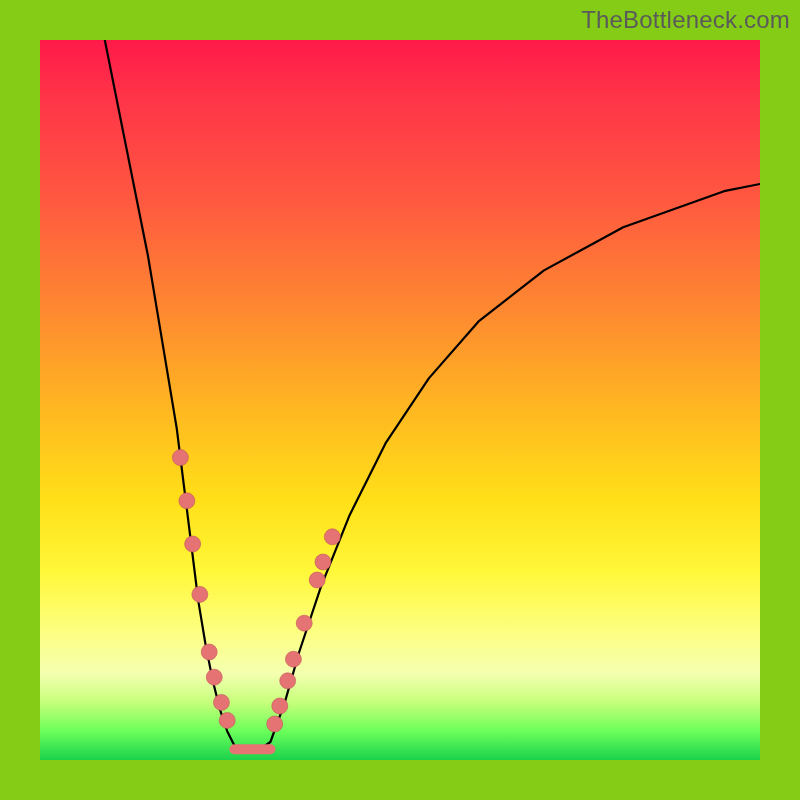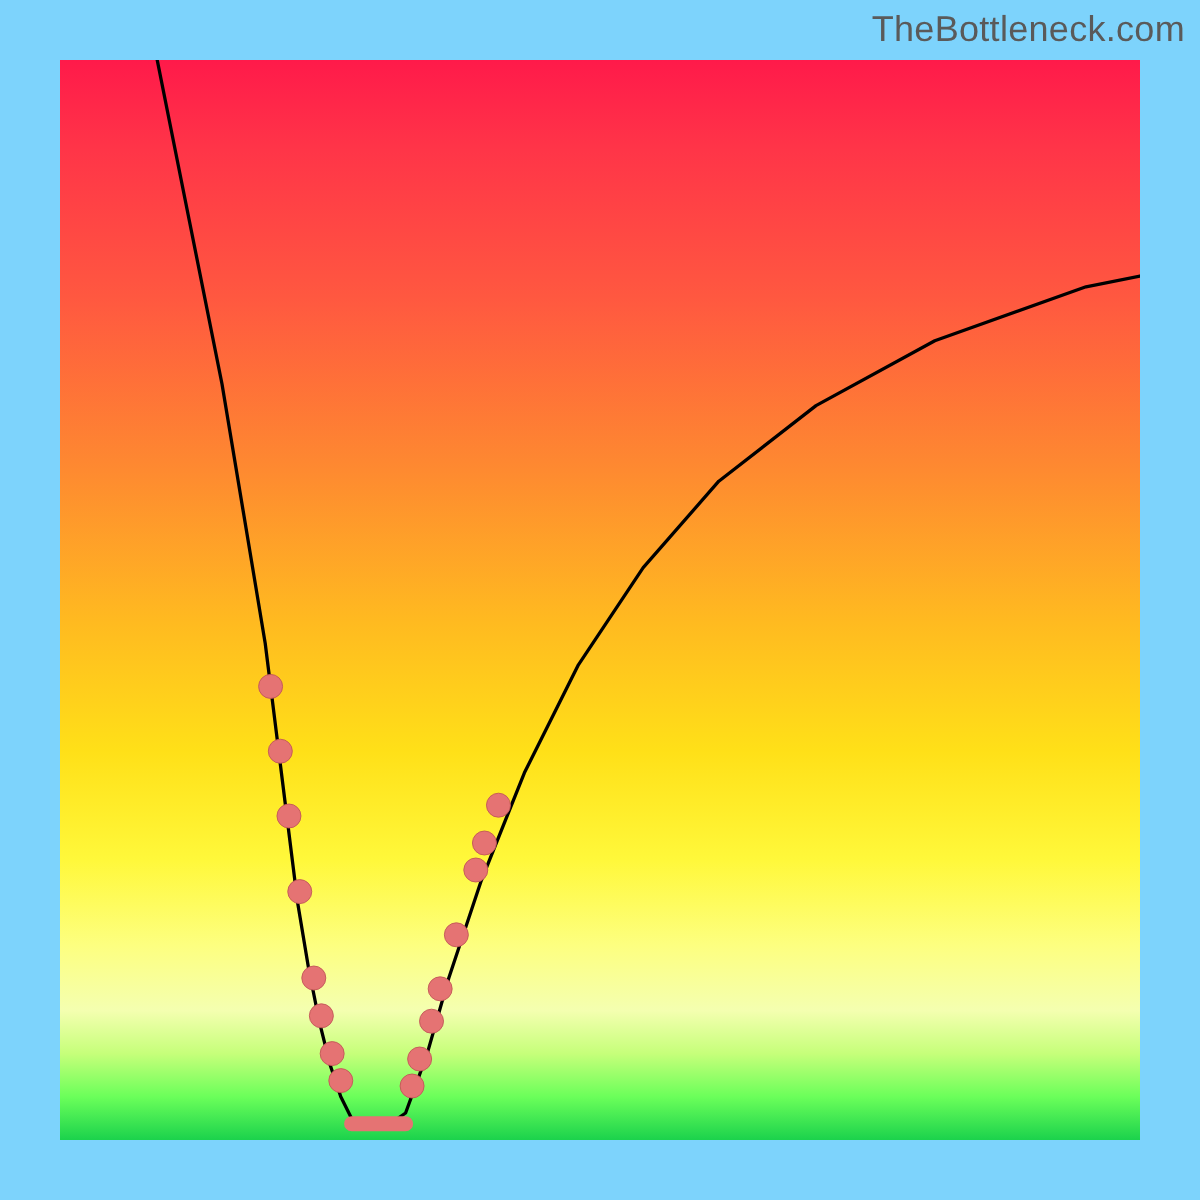--- a/index.html
+++ b/index.html
@@ -10,21 +10,21 @@
     overflow: hidden;
     background: #000;
     font-family: Arial, Helvetica, sans-serif;
   }
   .frame {
     position: absolute;
     left: 0;
     top: 0;
     width: 800px;
     height: 800px;
-    background: #7dd3fc;
+    background: #84cc16;
   }
   .plot-area {
     position: absolute;
     left: 40px;
     top: 40px;
     width: 720px;
     height: 720px;
     
     background: linear-gradient(
       to bottom,

